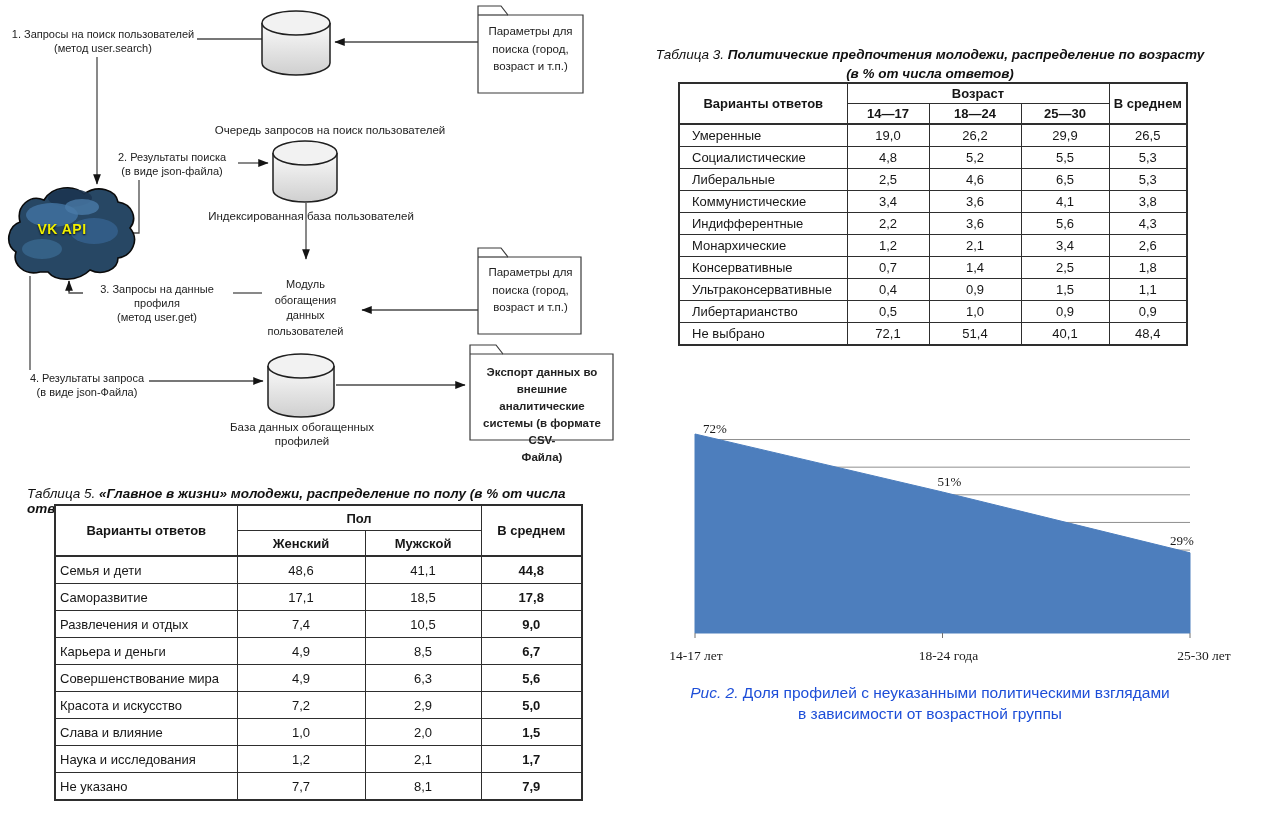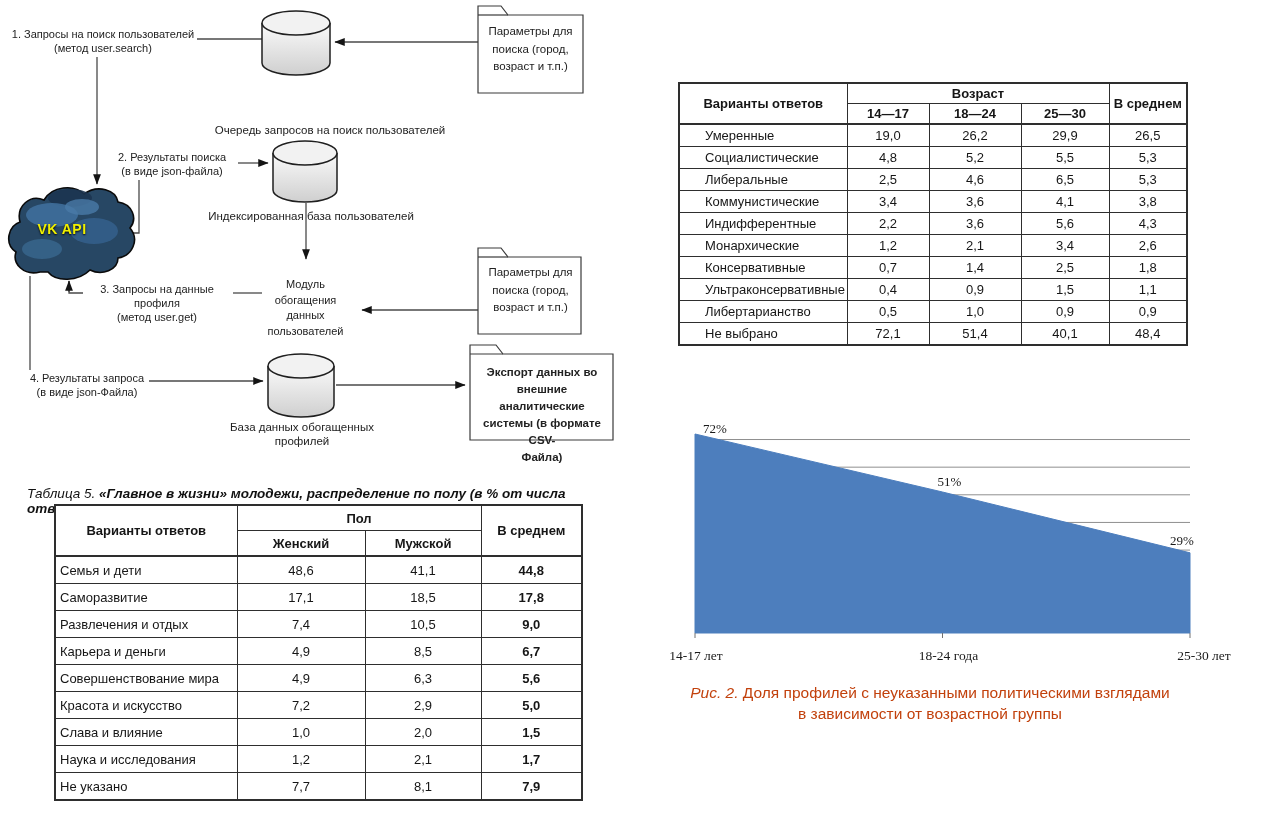--- a/index.html
+++ b/index.html
@@ -16,29 +16,29 @@
             font-size:14px;font-weight:bold;color:#f0f000;letter-spacing:.5px;
             text-shadow:0 1px 2px #000;}
   
   .tbl-title{position:absolute;font-size:13.5px;font-style:italic;color:#111;}
   .tbl-title .bold{font-weight:bold;white-space:pre-line;}
   table{border-collapse:collapse;table-layout:fixed;background:#fff;}
   table,th,td{border:1px solid #2e2e2e;}
   table{border-width:2px;}
   th{font-weight:bold;font-size:13px;padding:2px 3px;}
   td{font-size:13px;padding:3px 4px;text-align:center;}
-  td:first-child{text-align:left;padding-left:25px;}
+  td:first-child{text-align:left;padding-left:12px;}
   #t5-wrap td{padding:5.5px 4px;}
   #t5-wrap td:last-child{font-weight:bold;}
   #t5-wrap th{padding:4.5px 3px;}
   .hdr-bottom{border-bottom:2px solid #2e2e2e;}
   
   #chart-svg{position:absolute;left:640px;top:400px;}
   #figure-caption{position:absolute;left:655px;top:682px;width:550px;text-align:center;
-                  font-size:15.5px;line-height:21px;color:#c2410c;}
+                  font-size:15.5px;line-height:21px;color:#1d4ed8;}
   #figure-caption .prefix{font-style:italic;}
   #figure-caption .cap-text{white-space:pre-line;}
 </style>
 </head>
 <body>
 
 <div id="page">
 
   <svg id="diagram-svg" width="640" height="465" viewBox="0 0 640 465">
     <defs>
@@ -206,20 +206,25 @@
           <tr>
             <td>Не указано</td>
             <td>7,7</td>
             <td>8,1</td>
             <td>7,9</td>
           </tr>
         </tbody>
     </table>
   </div>
 
+  <div class="tbl-title" style="left:655px;top:45px;width:550px;text-align:center;line-height:19px;">
+    <span>Таблица 3.</span>
+    <span class="bold">Политические предпочтения молодежи, распределение по возрасту
+(в % от числа ответов)</span>
+  </div>
   <div class="abs" style="left:678px;top:82px;">
     <table id="t3" style="width:508px;">
       <colgroup>
           <col style="width:168px">
           <col style="width:82px">
           <col style="width:92px">
           <col style="width:88px">
           <col style="width:78px">
         </colgroup>
       <thead>

